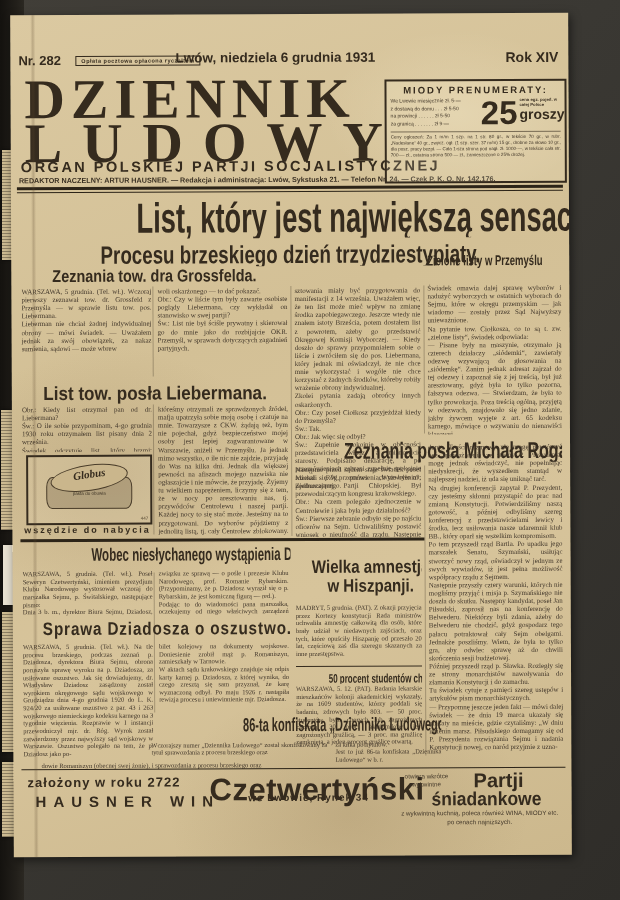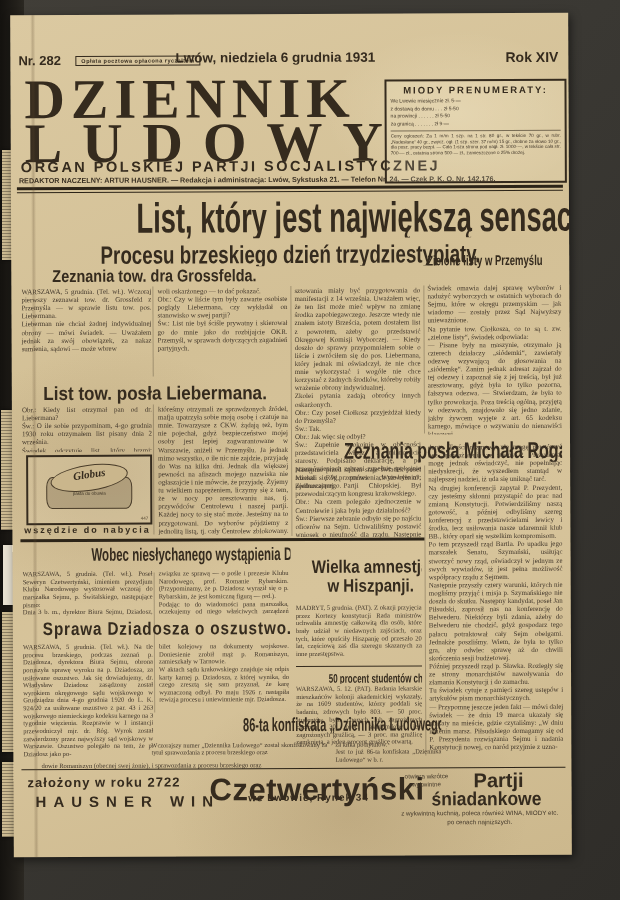--- a/index.html
+++ b/index.html
@@ -70,20 +70,27 @@
 
     <div class="abs" style="left:374px;top:66px;width:178px;height:100px;border:2px solid #352b1e;background:rgba(255,246,220,.15);">
       <div class="sans b ink ctr" style="font-size:9.5px;letter-spacing:2px;margin-top:3px;">MIODY PRENUMERATY:</div>
       <div style="display:flex;margin-top:2px;">
         <div style="width:52%;padding-left:4px;">
           <div class="sans" style="font-size:5px;line-height:1.5;color:#43382a;">We Lwowie miesięcznie zł. 5·—</div>
           <div class="sans" style="font-size:5px;line-height:1.5;color:#43382a;">z dostawą do domu . . . zł 5·50</div>
           <div class="sans" style="font-size:5px;line-height:1.5;color:#43382a;">na prowincji . . . . . . zł 5·50</div>
           <div class="sans" style="font-size:5px;line-height:1.5;color:#43382a;">za granicą . . . . . . . zł 9·—</div>
         </div>
+        <div style="width:48%;display:flex;">
+          <div class="sans b ink" style="font-size:33px;line-height:.95;">25</div>
+          <div style="margin-left:2px;">
+            <div class="sans b" style="font-size:4.3px;color:#43382a;">cena egz. pojed. w całej Polsce</div>
+            <div class="sans b ink" style="font-size:14px;line-height:1.1;">groszy</div>
+          </div>
+        </div>
       </div>
       <div class="sans jst" style="font-size:4.6px;line-height:1.25;color:#43382a;margin:3px 4px 0 4px;border-top:1px solid rgba(53,43,30,.6);padding-top:2px;">Ceny ogłoszeń: Za 1 m/m 1 szp. na 1 str. 80 gr., w tekście 70 gr., w rubr. „Nadesłane“ 40 gr., zwycz. ogł. (1 szp. szer. 37 m/m) 15 gr., drobne za słowo 10 gr., dla posz. pracy bezpł. — Cała 1-sza strona pod nagł. zł. 1000·—, w tekście cała str. 700·— zł., ostatnia strona 500·— zł., zamieszczone o 25% drożej.</div>
     </div>
 
     <div class="abs ctr headline-wrap" style="left:0;top:180px;width:558px;height:44px;">
       <span class="squeeze sans b ink" style="font-size:42px;transform:scaleX(.65);">List, który jest największą sensacją.</span>
     </div>
     <div class="abs ctr headline-wrap" style="left:0;top:226px;width:558px;height:26px;">
       <span class="squeeze sans b ink" style="font-size:25px;transform:scaleX(.75);">Procesu brzeskiego dzień trzydziestypiąty.</span>
     </div>

